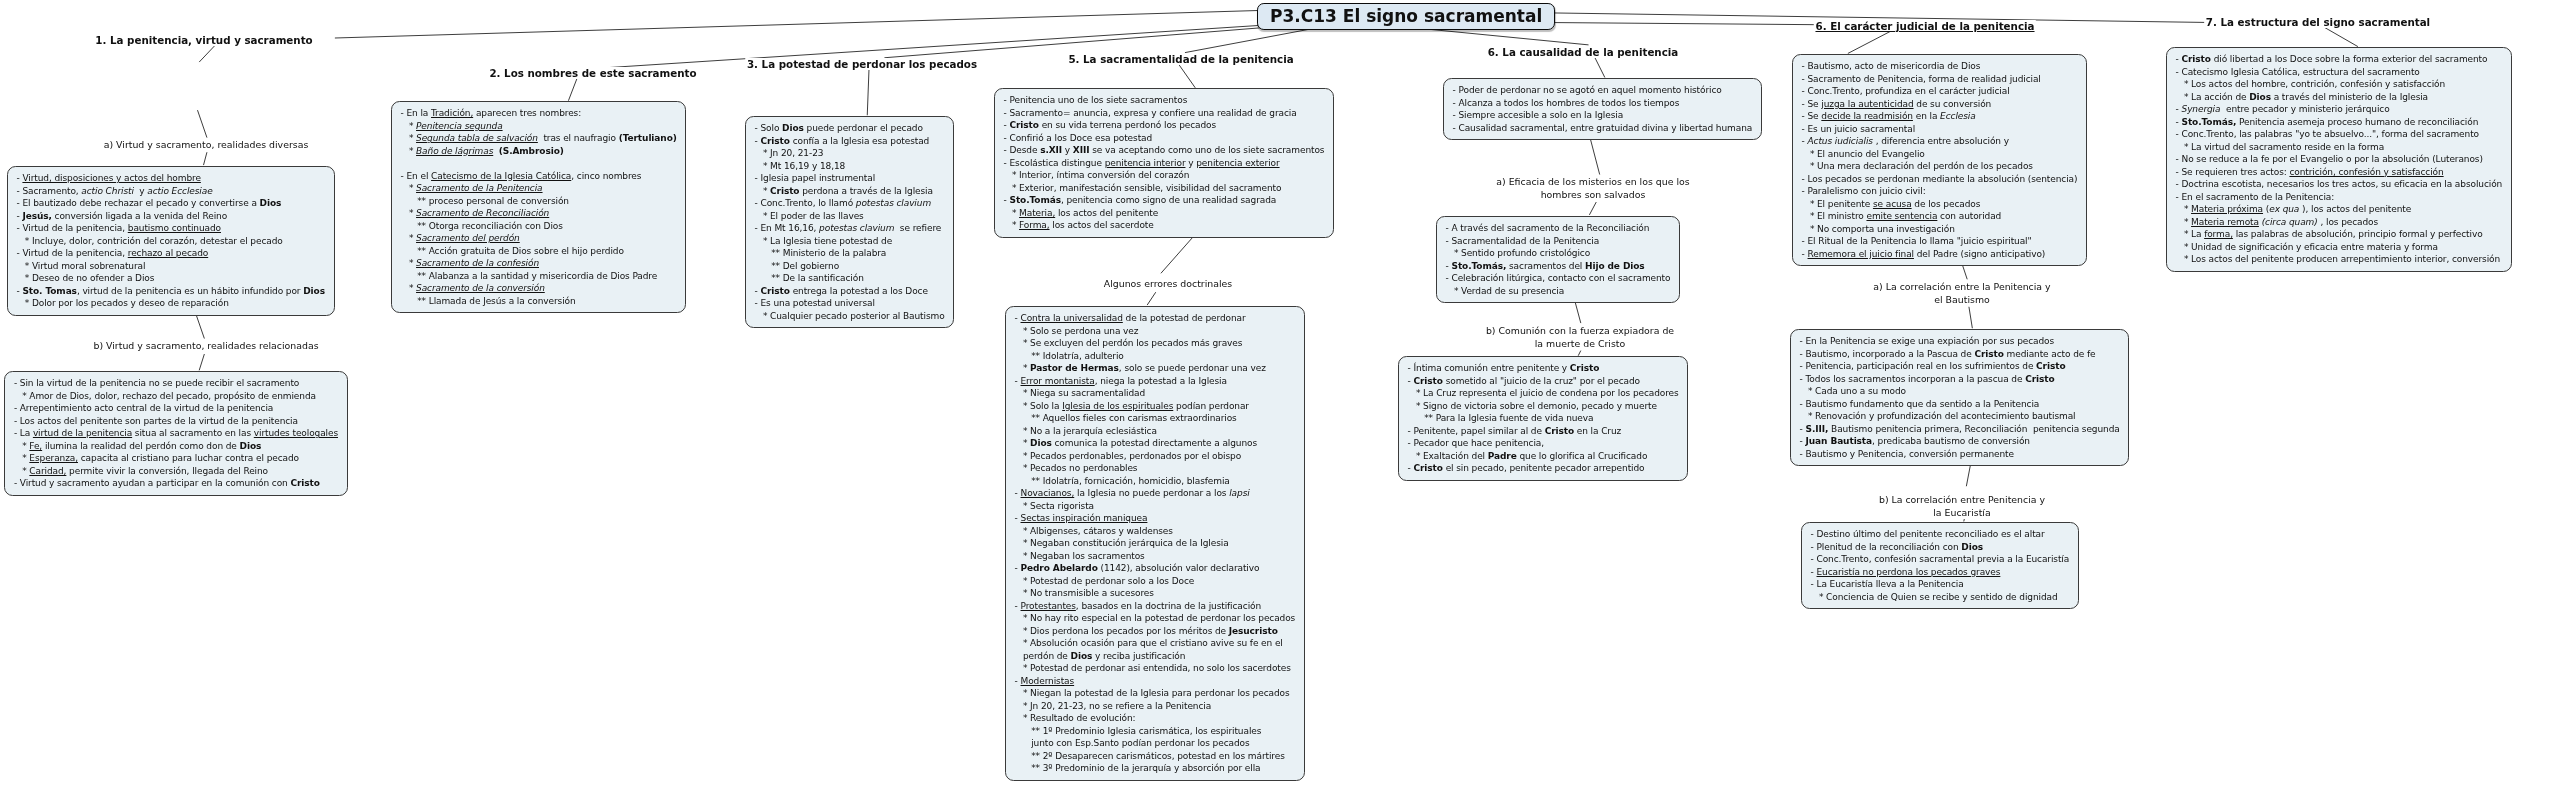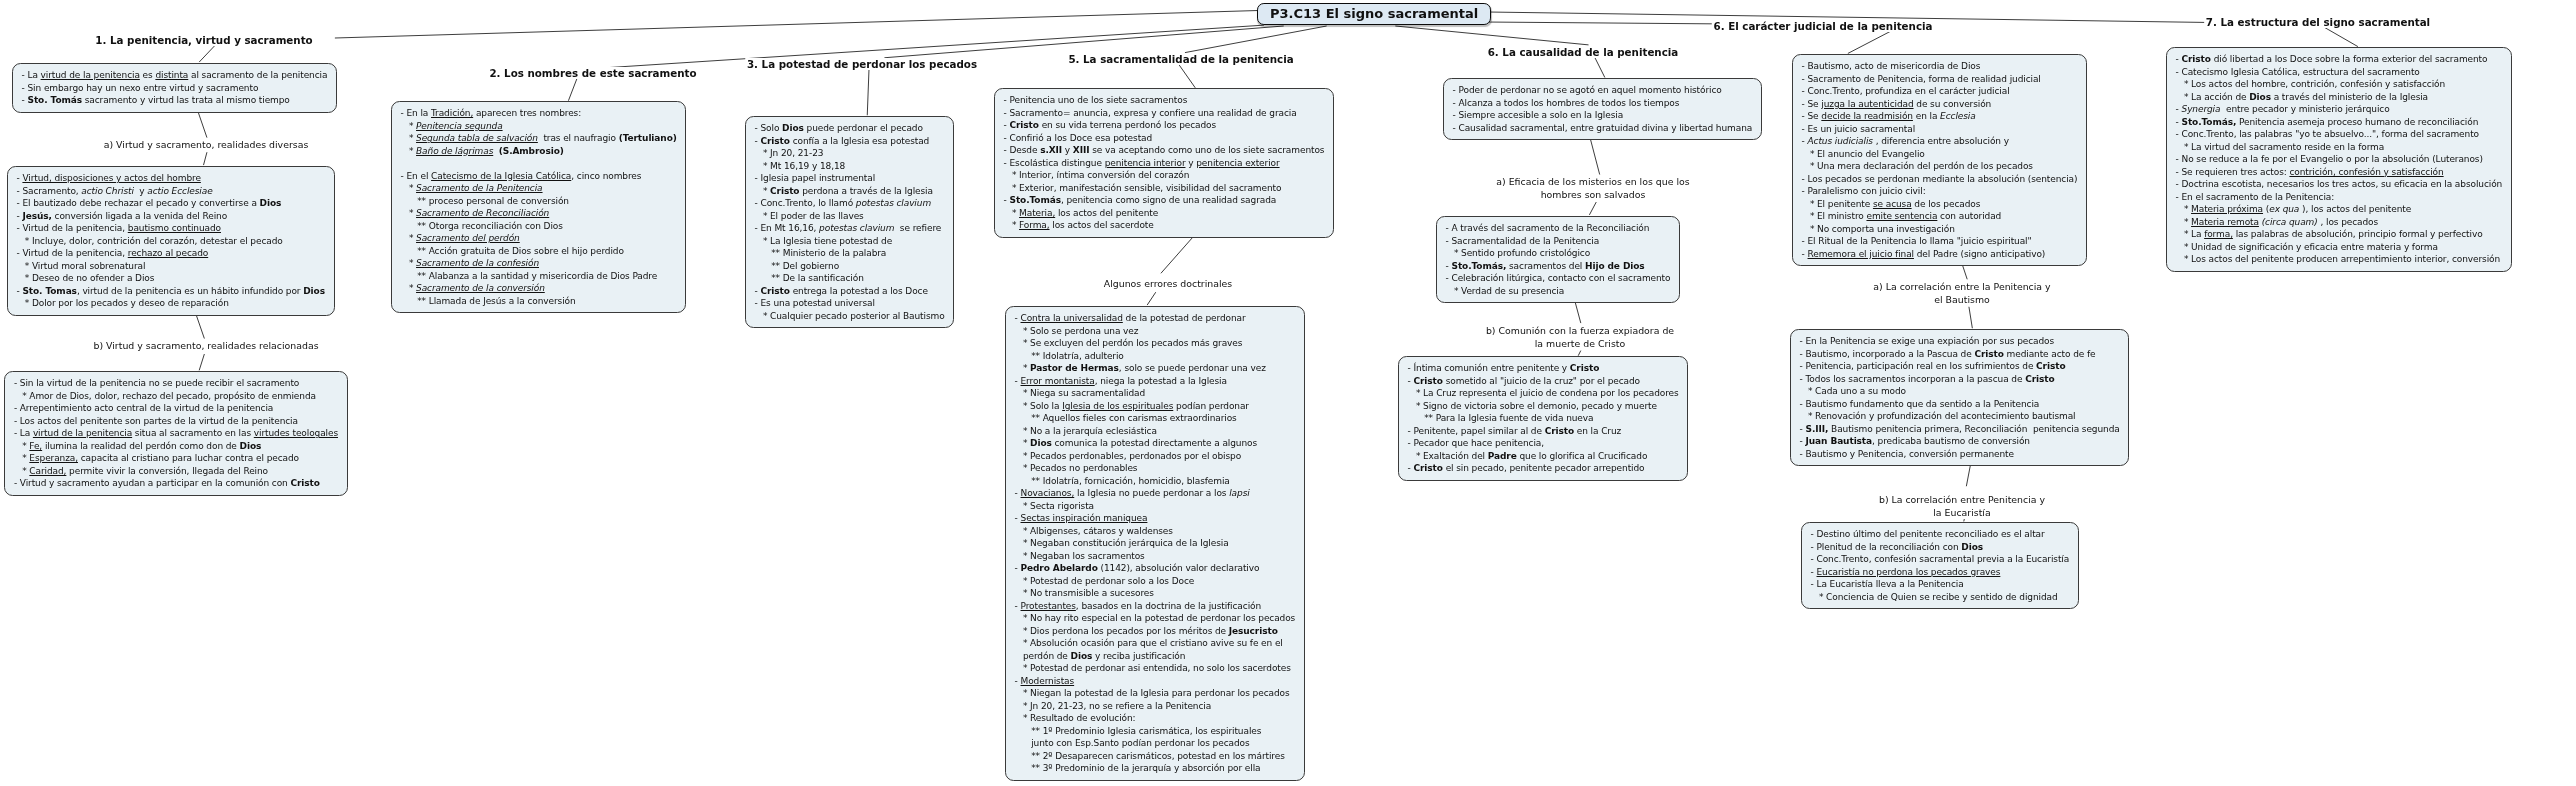--- a/index.html
+++ b/index.html
@@ -1,21 +1,21 @@
 <!DOCTYPE html>
 <html style="font-size:13.7px"><head>
 <meta charset="utf-8">
 <style>
   html,body{margin:0;padding:0;background:#ffffff;}
   #canvas{position:relative;width:2576px;height:787px;overflow:hidden;
           font-family:"DejaVu Sans","Liberation Sans",sans-serif;color:#111;}
   #wires{position:absolute;left:0;top:0;width:2576px;height:787px;}
   #wires line{stroke:#1c1c1c;stroke-width:1;}
   .root-node{position:absolute;background:#dde9f3;border:1.7px solid #0b0b0b;border-radius:6.9px;
-             padding:2.6px 12px;font-weight:bold;font-size:13px;white-space:pre;z-index:3;
+             padding:2.6px 12px;font-weight:bold;font-size:17px;white-space:pre;z-index:3;
              box-shadow:0.9px 1.7px 0.9px rgba(0,0,0,0.25);}
   .branch-header{position:absolute;transform:translateX(-50%);font-weight:bold;font-size:10.3px;
                  white-space:pre;z-index:2;background:#fff;padding:0 1.7px;}
   .sub-label{position:absolute;transform:translateX(-50%);font-size:9.4px;line-height:12.5px;
              text-align:center;white-space:pre;z-index:2;background:#fff;padding:0 1.7px;}
   .concept-box{position:absolute;background:#e9f1f5;border:1px solid #3a3a3a;border-radius:8.6px;
                padding:5.2px 8.6px;font-size:9px;line-height:12.5px;white-space:pre;
                letter-spacing:-0.1px;width:max-content;z-index:2;}
   .concept-box .line{min-height:12.5px;}
   .concept-box i{font-style:italic;}
@@ -51,40 +51,39 @@
       <line x1="2202" y1="36" x2="2152" y2="62"></line>
       <line x1="2285" y1="307" x2="2291" y2="325"></line>
       <line x1="2293" y1="357" x2="2297" y2="382"></line>
       <line x1="2295" y1="540" x2="2290" y2="566"></line>
       <line x1="2289" y1="598" x2="2287" y2="607"></line>
       <line x1="2706" y1="31" x2="2746" y2="54"></line>
     </svg>
   <div class="root-node" style="left:1257px;top:2.6px;">P3.C13 El signo sacramental</div>
 
 <div class="branch-header" style="left: 204px; top: 34px;">1. La penitencia, virtud y sacramento</div>
-    <div class="concept-box" style="left: 12px; top: 63px;"><div class="line">- La <u>virtud de la penitencia</u> es <u>distinta</u> al sacramento de la penitencia</div><div class="line">- Sin embargo hay un nexo entre virtud y sacramento</div><div class="line">- <b>Sto. Tomás</b> sacramento y virtud las trata al mismo tiempo</div></div>
     <div class="sub-label" style="left: 206px; top: 139px;"><div class="line">a) Virtud y sacramento, realidades diversas</div></div>
     <div class="concept-box" style="left: 6.9px; top: 166px;"><div class="line">- <u>Virtud, disposiciones y actos del hombre</u></div><div class="line">- Sacramento, <i>actio Christi</i>  y <i>actio Ecclesiae</i></div><div class="line">- El bautizado debe rechazar el pecado y convertirse a <b>Dios</b></div><div class="line">- <b>Jesús,</b> conversión ligada a la venida del Reino</div><div class="line">- Virtud de la penitencia, <u>bautismo continuado</u></div><div class="line">   * Incluye, dolor, contrición del corazón, detestar el pecado</div><div class="line">- Virtud de la penitencia, <u>rechazo al pecado</u></div><div class="line">   * Virtud moral sobrenatural</div><div class="line">   * Deseo de no ofender a Dios</div><div class="line">- <b>Sto. Tomas</b>, virtud de la penitencia es un hábito infundido por <b>Dios</b></div><div class="line">   * Dolor por los pecados y deseo de reparación</div></div>
     <div class="sub-label" style="left: 206px; top: 340px;"><div class="line">b) Virtud y sacramento, realidades relacionadas</div></div>
     <div class="concept-box" style="left: 4.3px; top: 371px;"><div class="line">- Sin la virtud de la penitencia no se puede recibir el sacramento</div><div class="line">   * Amor de Dios, dolor, rechazo del pecado, propósito de enmienda</div><div class="line">- Arrepentimiento acto central de la virtud de la penitencia</div><div class="line">- Los actos del penitente son partes de la virtud de la penitencia</div><div class="line">- La <u>virtud de la penitencia</u> situa al sacramento en las <u>virtudes teologales</u></div><div class="line">   * <u>Fe,</u> ilumina la realidad del perdón como don de <b>Dios</b></div><div class="line">   * <u>Esperanza,</u> capacita al cristiano para luchar contra el pecado</div><div class="line">   * <u>Caridad,</u> permite vivir la conversión, llegada del Reino</div><div class="line">- Virtud y sacramento ayudan a participar en la comunión con <b>Cristo</b></div></div>
     <div class="branch-header" style="left: 593px; top: 67px;">2. Los nombres de este sacramento</div>
     <div class="concept-box" style="left: 391px; top: 101px;"><div class="line">- En la <u>Tradición,</u> aparecen tres nombres:</div><div class="line">   * <i><u>Penitencia segunda</u></i></div><div class="line">   * <i><u>Segunda tabla de salvación</u></i>  tras el naufragio <b>(Tertuliano)</b></div><div class="line">   * <i><u>Baño de lágrimas</u></i>  <b>(S.Ambrosio)</b></div><div class="line">&nbsp;</div><div class="line">- En el <u>Catecismo de la Iglesia Católica</u>, cinco nombres</div><div class="line">   * <i><u>Sacramento de la Penitencia</u></i></div><div class="line">      ** proceso personal de conversión</div><div class="line">   * <i><u>Sacramento de Reconciliación</u></i></div><div class="line">      ** Otorga reconciliación con Dios</div><div class="line">   * <i><u>Sacramento del perdón</u></i></div><div class="line">      ** Acción gratuita de Dios sobre el hijo perdido</div><div class="line">   * <i><u>Sacramento de la confesión</u></i></div><div class="line">      ** Alabanza a la santidad y misericordia de Dios Padre</div><div class="line">   * <i><u>Sacramento de la conversión</u></i></div><div class="line">      ** Llamada de Jesús a la conversión</div></div>
     <div class="branch-header" style="left: 862px; top: 58px; text-align: right;">3. La potestad de perdonar los pecados</div>
     <div class="concept-box" style="left: 745px; top: 116px;"><div class="line">- Solo <b>Dios</b> puede perdonar el pecado</div><div class="line">- <b>Cristo</b> confía a la Iglesia esa potestad</div><div class="line">   * Jn 20, 21-23</div><div class="line">   * Mt 16,19 y 18,18</div><div class="line">- Iglesia papel instrumental</div><div class="line">   * <b>Cristo</b> perdona a través de la Iglesia</div><div class="line">- Conc.Trento, lo llamó <i>potestas clavium</i></div><div class="line">   * El poder de las llaves</div><div class="line">- En Mt 16,16, <i>potestas clavium</i>  se refiere</div><div class="line">   * La Iglesia tiene potestad de</div><div class="line">      ** Ministerio de la palabra</div><div class="line">      ** Del gobierno</div><div class="line">      ** De la santificación</div><div class="line">- <b>Cristo</b> entrega la potestad a los Doce</div><div class="line">- Es una potestad universal</div><div class="line">   * Cualquier pecado posterior al Bautismo</div></div>
     <div class="branch-header" style="left: 1181px; top: 53px;">5. La sacramentalidad de la penitencia</div>
     <div class="concept-box" style="left: 994px; top: 88px;"><div class="line">- Penitencia uno de los siete sacramentos</div><div class="line">- Sacramento= anuncia, expresa y confiere una realidad de gracia</div><div class="line">- <b>Cristo</b> en su vida terrena perdonó los pecados</div><div class="line">- Confirió a los Doce esa potestad</div><div class="line">- Desde <b>s.XII</b> y <b>XIII</b> se va aceptando como uno de los siete sacramentos</div><div class="line">- Escolástica distingue <u>penitencia interior</u> y <u>penitencia exterior</u></div><div class="line">   * Interior, íntima conversión del corazón</div><div class="line">   * Exterior, manifestación sensible, visibilidad del sacramento</div><div class="line">- <b>Sto.Tomás</b>, penitencia como signo de una realidad sagrada</div><div class="line">   * <u>Materia,</u> los actos del penitente</div><div class="line">   * <u>Forma,</u> los actos del sacerdote</div></div>
     <div class="sub-label" style="left: 1168px; top: 278px;"><div class="line">Algunos errores doctrinales</div></div>
     <div class="concept-box" style="left: 1005px; top: 306px;"><div class="line">- <u>Contra la universalidad</u> de la potestad de perdonar</div><div class="line">   * Solo se perdona una vez</div><div class="line">   * Se excluyen del perdón los pecados más graves</div><div class="line">      ** Idolatría, adulterio</div><div class="line">   * <b>Pastor de Hermas</b>, solo se puede perdonar una vez</div><div class="line">- <u>Error montanista</u>, niega la potestad a la Iglesia</div><div class="line">   * Niega su sacramentalidad</div><div class="line">   * Solo la <u>Iglesia de los espirituales</u> podían perdonar</div><div class="line">      ** Aquellos fieles con carismas extraordinarios</div><div class="line">   * No a la jerarquía eclesiástica</div><div class="line">   * <b>Dios</b> comunica la potestad directamente a algunos</div><div class="line">   * Pecados perdonables, perdonados por el obispo</div><div class="line">   * Pecados no perdonables</div><div class="line">      ** Idolatría, fornicación, homicidio, blasfemia</div><div class="line">- <u>Novacianos,</u> la Iglesia no puede perdonar a los <i>lapsi</i></div><div class="line">   * Secta rigorista</div><div class="line">- <u>Sectas inspiración maniquea</u></div><div class="line">   * Albigenses, cátaros y waldenses</div><div class="line">   * Negaban constitución jerárquica de la Iglesia</div><div class="line">   * Negaban los sacramentos</div><div class="line">- <b>Pedro Abelardo</b> (1142), absolución valor declarativo</div><div class="line">   * Potestad de perdonar solo a los Doce</div><div class="line">   * No transmisible a sucesores</div><div class="line">- <u>Protestantes</u>, basados en la doctrina de la justificación</div><div class="line">   * No hay rito especial en la potestad de perdonar los pecados</div><div class="line">   * Dios perdona los pecados por los méritos de <b>Jesucristo</b></div><div class="line">   * Absolución ocasión para que el cristiano avive su fe en el</div><div class="line">   perdón de <b>Dios</b> y reciba justificación</div><div class="line">   * Potestad de perdonar asi entendida, no solo los sacerdotes</div><div class="line">- <u>Modernistas</u></div><div class="line">   * Niegan la potestad de la Iglesia para perdonar los pecados</div><div class="line">   * Jn 20, 21-23, no se refiere a la Penitencia</div><div class="line">   * Resultado de evolución:</div><div class="line">      ** 1º Predominio Iglesia carismática, los espirituales</div><div class="line">      junto con Esp.Santo podían perdonar los pecados</div><div class="line">      ** 2º Desaparecen carismáticos, potestad en los mártires</div><div class="line">      ** 3º Predominio de la jerarquía y absorción por ella</div></div>
     <div class="branch-header" style="left: 1583px; top: 46px;">6. La causalidad de la penitencia</div>
     <div class="concept-box" style="left: 1410px; top: 78px; margin-left: 33px;"><div class="line">- Poder de perdonar no se agotó en aquel momento histórico</div><div class="line">- Alcanza a todos los hombres de todos los tiempos</div><div class="line">- Siempre accesible a solo en la Iglesia</div><div class="line">- Causalidad sacramental, entre gratuidad divina y libertad humana</div></div>
     <div class="sub-label" style="left: 1593px; top: 176px;"><div class="line">a) Eficacia de los misterios en los que los</div><div class="line">hombres son salvados</div></div>
     <div class="concept-box" style="left: 1436px; top: 216px;"><div class="line">- A través del sacramento de la Reconciliación</div><div class="line">- Sacramentalidad de la Penitencia</div><div class="line">   * Sentido profundo cristológico</div><div class="line">- <b>Sto.Tomás,</b> sacramentos del <b>Hijo de Dios</b></div><div class="line">- Celebración litúrgica, contacto con el sacramento</div><div class="line">   * Verdad de su presencia</div></div>
     <div class="sub-label" style="left: 1580px; top: 325px;"><div class="line">b) Comunión con la fuerza expiadora de</div><div class="line">la muerte de Cristo</div></div>
     <div class="concept-box" style="left: 1398px; top: 356px;"><div class="line">- Íntima comunión entre penitente y <b>Cristo</b></div><div class="line">- <b>Cristo</b> sometido al "juicio de la cruz" por el pecado</div><div class="line">   * La Cruz representa el juicio de condena por los pecadores</div><div class="line">   * Signo de victoria sobre el demonio, pecado y muerte</div><div class="line">      ** Para la Iglesia fuente de vida nueva</div><div class="line">- Penitente, papel similar al de <b>Cristo</b> en la Cruz</div><div class="line">- Pecador que hace penitencia,</div><div class="line">   * Exaltación del <b>Padre</b> que lo glorifica al Crucificado</div><div class="line">- <b>Cristo</b> el sin pecado, penitente pecador arrepentido</div></div>
-    <div class="branch-header" style="left: 1823px; top: 20px;">6. El carácter judicial de la penitencia</div>
+    <div class="branch-header" style="left: 1925px; top: 20px; text-decoration: underline;">6. El carácter judicial de la penitencia</div>
     <div class="concept-box" style="left: 1792px; top: 54px;"><div class="line">- Bautismo, acto de misericordia de Dios</div><div class="line">- Sacramento de Penitencia, forma de realidad judicial</div><div class="line">- Conc.Trento, profundiza en el carácter judicial</div><div class="line">- Se <u>juzga la autenticidad</u> de su conversión</div><div class="line">- Se <u>decide la readmisión</u> en la <i>Ecclesia</i></div><div class="line">- Es un juicio sacramental</div><div class="line">- <i>Actus iudicialis</i> , diferencia entre absolución y</div><div class="line">   * El anuncio del Evangelio</div><div class="line">   * Una mera declaración del perdón de los pecados</div><div class="line">- Los pecados se perdonan mediante la absolución (sentencia)</div><div class="line">- Paralelismo con juicio civil:</div><div class="line">   * El penitente <u>se acusa</u> de los pecados</div><div class="line">   * El ministro <u>emite sentencia</u> con autoridad</div><div class="line">   * No comporta una investigación</div><div class="line">- El Ritual de la Penitencia lo llama "juicio espiritual"</div><div class="line">- <u>Rememora el juicio final</u> del Padre (signo anticipativo)</div></div>
     <div class="sub-label" style="left: 1962px; top: 281px;"><div class="line">a) La correlación entre la Penitencia y</div><div class="line">el Bautismo</div></div>
     <div class="concept-box" style="left: 1790px; top: 329px;"><div class="line">- En la Penitencia se exige una expiación por sus pecados</div><div class="line">- Bautismo, incorporado a la Pascua de <b>Cristo</b> mediante acto de fe</div><div class="line">- Penitencia, participación real en los sufrimientos de <b>Cristo</b></div><div class="line">- Todos los sacramentos incorporan a la pascua de <b>Cristo</b></div><div class="line">   * Cada uno a su modo</div><div class="line">- Bautismo fundamento que da sentido a la Penitencia</div><div class="line">   * Renovación y profundización del acontecimiento bautismal</div><div class="line">- <b>S.III,</b> Bautismo penitencia primera, Reconciliación  penitencia segunda</div><div class="line">- <b>Juan Bautista</b>, predicaba bautismo de conversión</div><div class="line">- Bautismo y Penitencia, conversión permanente</div></div>
     <div class="sub-label" style="left: 1962px; top: 488px; margin-top: 6px;"><div class="line">b) La correlación entre Penitencia y</div><div class="line">la Eucaristía</div></div>
     <div class="concept-box" style="left: 1801px; top: 522px;"><div class="line">- Destino último del penitente reconciliado es el altar</div><div class="line">- Plenitud de la reconciliación con <b>Dios</b></div><div class="line">- Conc.Trento, confesión sacramental previa a la Eucaristía</div><div class="line">- <u>Eucaristía no perdona los pecados graves</u></div><div class="line">- La Eucaristía lleva a la Penitencia</div><div class="line">   * Conciencia de Quien se recibe y sentido de dignidad</div></div>
     <div class="branch-header" style="left: 2318px; top: 15.5px;">7. La estructura del signo sacramental</div>
     <div class="concept-box" style="left: 2166px; top: 47px;"><div class="line">- <b>Cristo</b> dió libertad a los Doce sobre la forma exterior del sacramento</div><div class="line">- Catecismo Iglesia Católica, estructura del sacramento</div><div class="line">   * Los actos del hombre, contrición, confesión y satisfacción</div><div class="line">   * La acción de <b>Dios</b> a través del ministerio de la Iglesia</div><div class="line">- <i>Synergia</i>  entre pecador y ministerio jerárquico</div><div class="line">- <b>Sto.Tomás,</b> Penitencia asemeja proceso humano de reconciliación</div><div class="line">- Conc.Trento, las palabras "yo te absuelvo...", forma del sacramento</div><div class="line">   * La virtud del sacramento reside en la forma</div><div class="line">- No se reduce a la fe por el Evangelio o por la absolución (Luteranos)</div><div class="line">- Se requieren tres actos: <u>contrición, confesión y satisfacción</u></div><div class="line">- Doctrina escotista, necesarios los tres actos, su eficacia en la absolución</div><div class="line">- En el sacramento de la Penitencia:</div><div class="line">   * <u>Materia próxima</u> (<i>ex qua</i> ), los actos del penitente</div><div class="line">   * <u>Materia remota</u> <i>(circa quam)</i> , los pecados</div><div class="line">   * La <u>forma,</u> las palabras de absolución, principio formal y perfectivo</div><div class="line">   * Unidad de significación y eficacia entre materia y forma</div><div class="line">   * Los actos del penitente producen arrepentimiento interior, conversión</div></div>
   </div>
 
 

